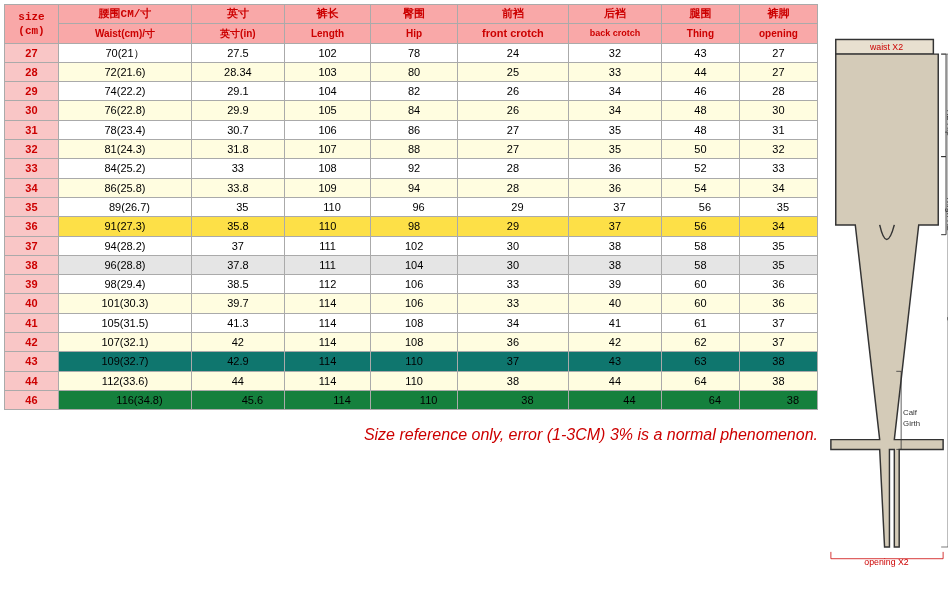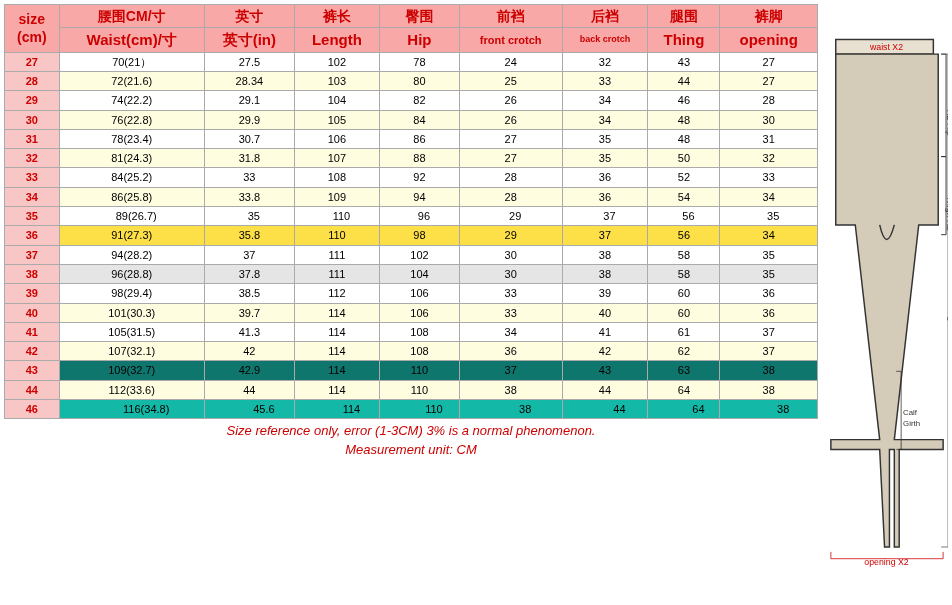--- a/index.html
+++ b/index.html
@@ -28,43 +28,44 @@
     th, td {
       border: 1px solid #aaa;
       text-align: center;
       padding: 2px 3px;
       line-height: 1.3;
     }
     .header-zh {
       background: #f9a8a8;
       color: #cc0000;
       font-weight: bold;
-      font-size: 14px;
+      font-size: 11px;
+      font-family: Liberation Mono, monospace;
     }
     .header-en {
       background: #f9a8a8;
       color: #cc0000;
       font-weight: bold;
-      font-size: 15px;
+      font-size: 10px;
     }
     .size-cell {
       background: #f9a8a8;
       color: #cc0000;
       font-weight: bold;
     }
     td.size-cell {
       background: #f9c6c6;
       color: #cc0000;
       font-weight: bold;
     }
     .footer-text {
       color: #cc0000;
-      font-size: 13px;
-      text-align: center;
-      margin-top: 4px;
+      font-size: 16px;
+      text-align: right;
+      margin-top: 16px;
       font-style: italic;
     }
     .diagram-section {
       width: 130px;
       padding: 4px;
       display: flex;
       align-items: center;
       justify-content: center;
     }
     .diagram-svg {
@@ -83,21 +84,21 @@
     tr.r35 td:not(.size-cell) { background: #fff; padding-left: 12px; }
     tr.r36 td:not(.size-cell) { background: #fde047; }
     tr.r37 td:not(.size-cell) { background: #fff; }
     tr.r38 td:not(.size-cell) { background: #e5e5e5; }
     tr.r39 td:not(.size-cell) { background: #fff; }
     tr.r40 td:not(.size-cell) { background: #fffde0; margin-left: 48px; }
     tr.r41 td:not(.size-cell) { background: #fff; }
     tr.r42 td:not(.size-cell) { background: #fffde0; }
     tr.r43 td:not(.size-cell) { background: #0f766e; margin-left: 48px; }
     tr.r44 td:not(.size-cell) { background: #fffde0; }
-    tr.r46 td:not(.size-cell) { background: #14b8a6; padding-left: 32px; }
+    tr.r46 td:not(.size-cell) { background: #15803d; padding-left: 32px; }
   </style>
 </head>
 <body>
 
 <div class="container">
   <div class="table-section">
     <table>
       <thead>
         <tr>
           <th class="header-zh size-cell" rowspan="2">size<br>(cm)</th>
@@ -327,21 +328,20 @@
             <td>114</td>
             <td>110</td>
             <td>38</td>
             <td>44</td>
             <td>64</td>
             <td>38</td>
           </tr>
         </tbody>
     </table>
     <div class="footer-text">Size reference only, error (1-3CM) 3% is a normal phenomenon.</div>
-    <div class="footer-text">Measurement unit: CM</div>
   </div>
   <div class="diagram-section">
     <svg class="diagram-svg" viewBox="0 0 125 560" xmlns="http://www.w3.org/2000/svg">
 
       <rect x="10" y="10" width="100" height="15" fill="#e8e0d0" stroke="#333" stroke-width="1.5"></rect>
 
       <text x="62" y="21" text-anchor="middle" font-size="9" fill="#cc0000" font-family="Arial">waist X2</text>
 
       <path d="M10,25 L10,200 L30,200 L55,420 L5,420 L5,430 L55,430 L60,530 L65,530 L65,430 L70,430 L70,530 L75,530 L75,430 L120,430 L120,420 L70,420 L95,200 L115,200 L115,25 Z" fill="#d4cbb8" stroke="#333" stroke-width="1.5"></path>
 

